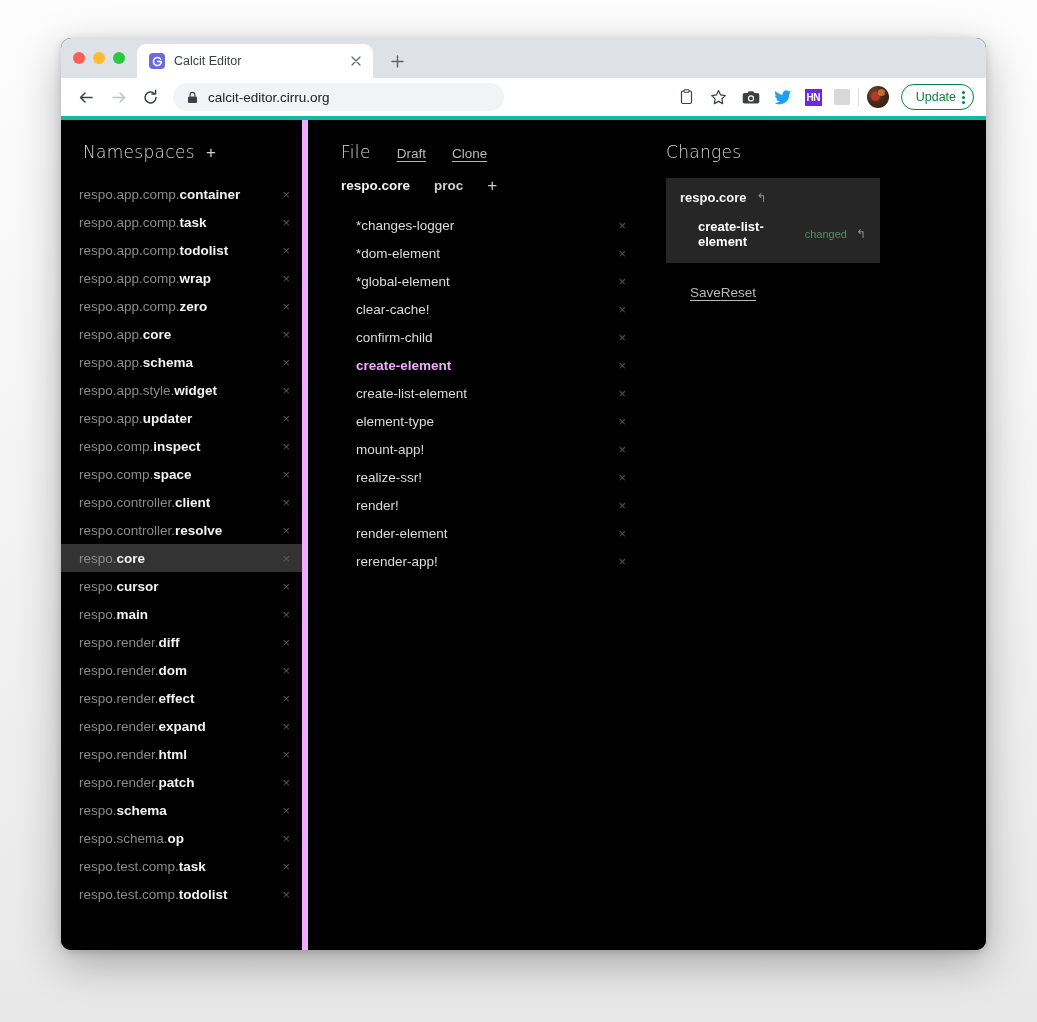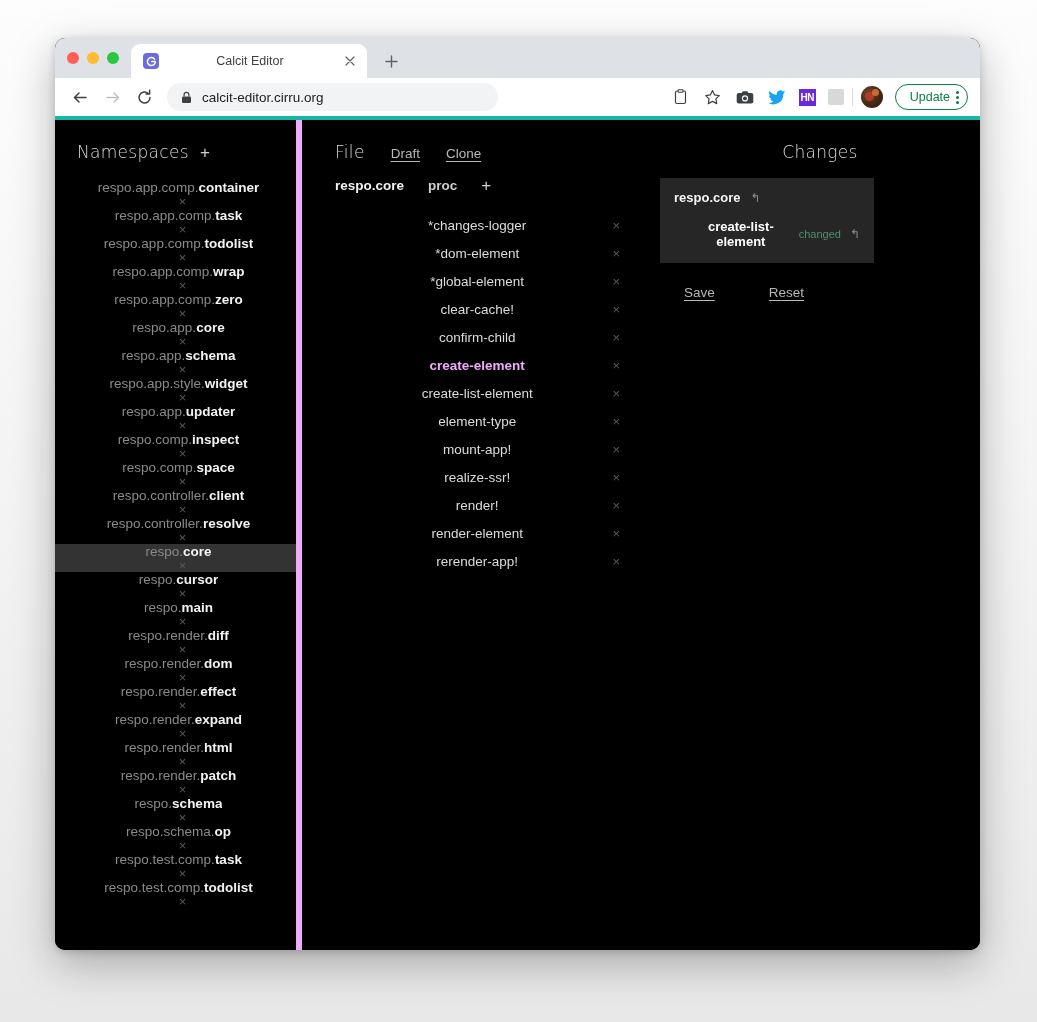--- a/index.html
+++ b/index.html
@@ -9,27 +9,27 @@
     overflow: hidden;
   }
   body {
     background: linear-gradient(180deg, #fdfdfd 0%, #f2f2f2 55%, #e8e8e8 100%);
     position: relative;
   }
 
   
   #browser-window {
     position: absolute;
-    left: 55px; top: 38px;
+    left: 61px; top: 38px;
     width: 925px; height: 912px;
     border-radius: 10px;
     overflow: hidden;
     box-shadow: 0 14px 44px rgba(0,0,0,0.28), 0 2px 8px rgba(0,0,0,0.16);
     background: #000;
-    display: flex; flex-direction: column; text-align: center;
+    display: flex; flex-direction: column;
   }
 
   
   #tab-strip {
     height: 40px;
     background: #dee1e6;
     display: flex; align-items: flex-end;
     padding-left: 12px;
     flex: 0 0 auto;
     position: relative;
@@ -184,21 +184,20 @@
     padding-top: 22px;
     display: flex; flex-direction: column;
   }
   #ns-header { display: flex; align-items: center; gap: 11px; padding: 0 0 18px 22px; flex: 0 0 auto; }
   #ns-list { flex: 1 1 auto; overflow: hidden; }
   .ns-row {
     height: 28px;
     display: flex; align-items: center;
     padding: 0 12px 0 18px;
     font-size: 13.5px;
-    flex-direction: column;
   }
   .ns-row.selected { background: #333333; }
   .ns-name { flex: 1 1 auto; white-space: nowrap; overflow: hidden; }
   .ns-prefix { color: #8a8a8a; }
   .ns-leaf { color: #f2f2f2; font-weight: bold; }
   .x-icon { color: #5a5a5a; font-size: 13px; line-height: 1; flex: 0 0 auto; padding-left: 8px; }
 
   
   #file-panel {
     width: 340px; flex: 0 0 auto;
@@ -230,21 +229,21 @@
     background: #262626;
     width: 214px;
     padding: 12px 14px 14px 14px;
   }
   .chg-ns-row { display: flex; align-items: center; gap: 10px; }
   .chg-ns { font-size: 13px; font-weight: bold; color: #f5f5f5; }
   .undo-icon { color: #8c8c8c; font-size: 12px; line-height: 1; }
   .chg-def-row { display: flex; align-items: center; gap: 9px; padding: 14px 0 0 18px; }
   .chg-def { font-size: 13px; font-weight: bold; color: #ffffff; }
   .chg-status { font-size: 11px; color: #4f8f6c; }
-  #changes-actions { display: flex; gap: 54px; padding: 22px 0 0 24px; }
+  #changes-actions { display: flex; padding: 22px 0 0 24px; }
 </style>
 </head>
 <body>
 
 <div id="browser-window">
 
   <div id="tab-strip">
     <div class="traffic-lights">
       <span class="tl tl-red"></span>
       <span class="tl tl-yellow"></span>

